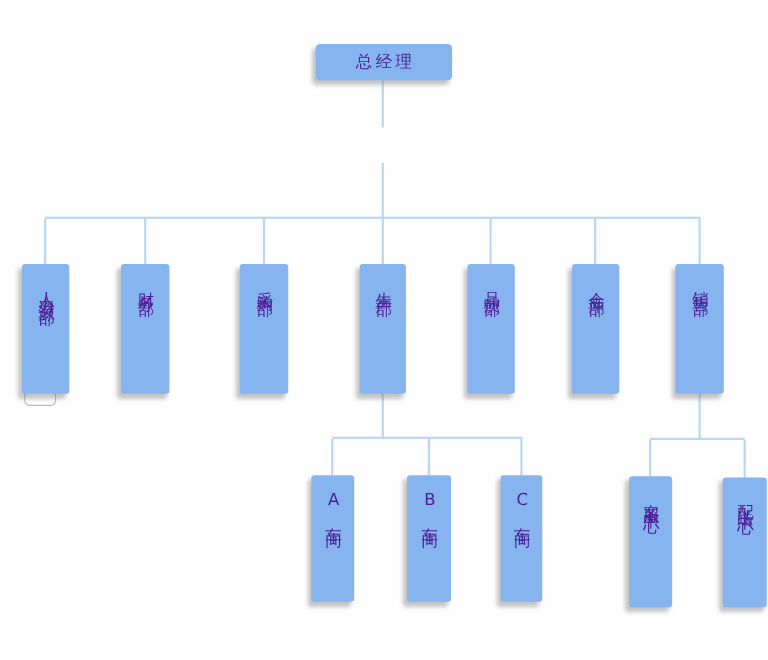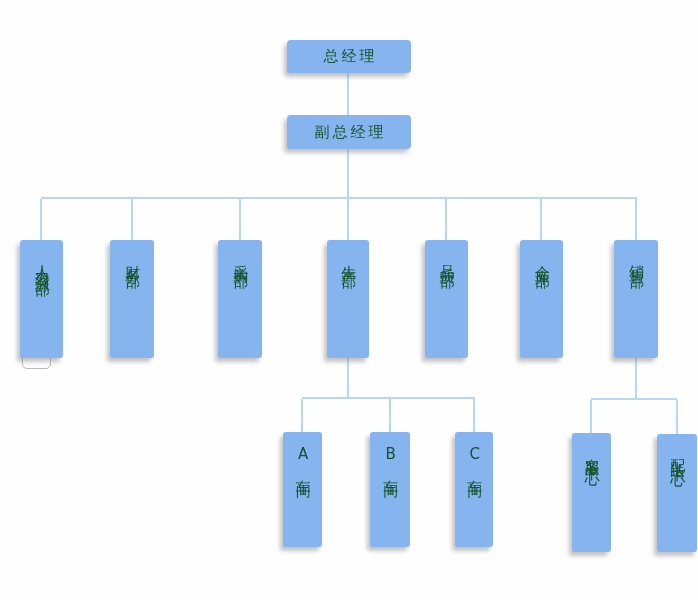--- a/index.html
+++ b/index.html
@@ -8,21 +8,21 @@
     width: 698px;
     height: 600px;
     background: #fefefe;
     font-family: "DejaVu Sans", sans-serif;
     overflow: hidden;
   }
   .node {
     position: absolute;
     background: #85B4EF;
     box-shadow: -3px 4px 4px rgba(125,125,125,0.45);
-    color: #14532d;
+    color: #4c1d95;
     z-index: 2;
     box-sizing: border-box;
   }
   .node.h {
     display: flex;
     align-items: center;
     justify-content: center;
     font-size: 15px;
     letter-spacing: 3px;
     text-indent: 3px;
@@ -79,23 +79,20 @@
   <div class="line" style="left:635px;top:358px;width:2px;height:42px"></div>
   <div class="line" style="left:591px;top:398px;width:86px;height:2px"></div>
   <div class="line" style="left:590px;top:400px;width:2px;height:33px"></div>
   <div class="line" style="left:676px;top:400px;width:2px;height:34px"></div>
 
   <div class="artifact" style="left:22px;top:351px;width:27px;height:16px"></div>
 
   <div class="node h" style="left:287px;top:40px;width:124px;height:33px">
     <span>总经理</span>
   </div>
-  <div class="node h" style="left:287px;top:115px;width:124px;height:34px">
-    <span>副总经理</span>
-  </div>
 
   <div class="node v" style="left:20px;top:240px;width:43px;height:118px">
     <span class="vlabel">人力资源部</span>
   </div>
   <div class="node v" style="left:110px;top:240px;width:44px;height:118px">
     <span class="vlabel">财务部</span>
   </div>
   <div class="node v" style="left:218px;top:240px;width:44px;height:118px">
     <span class="vlabel">采购部</span>
   </div>

